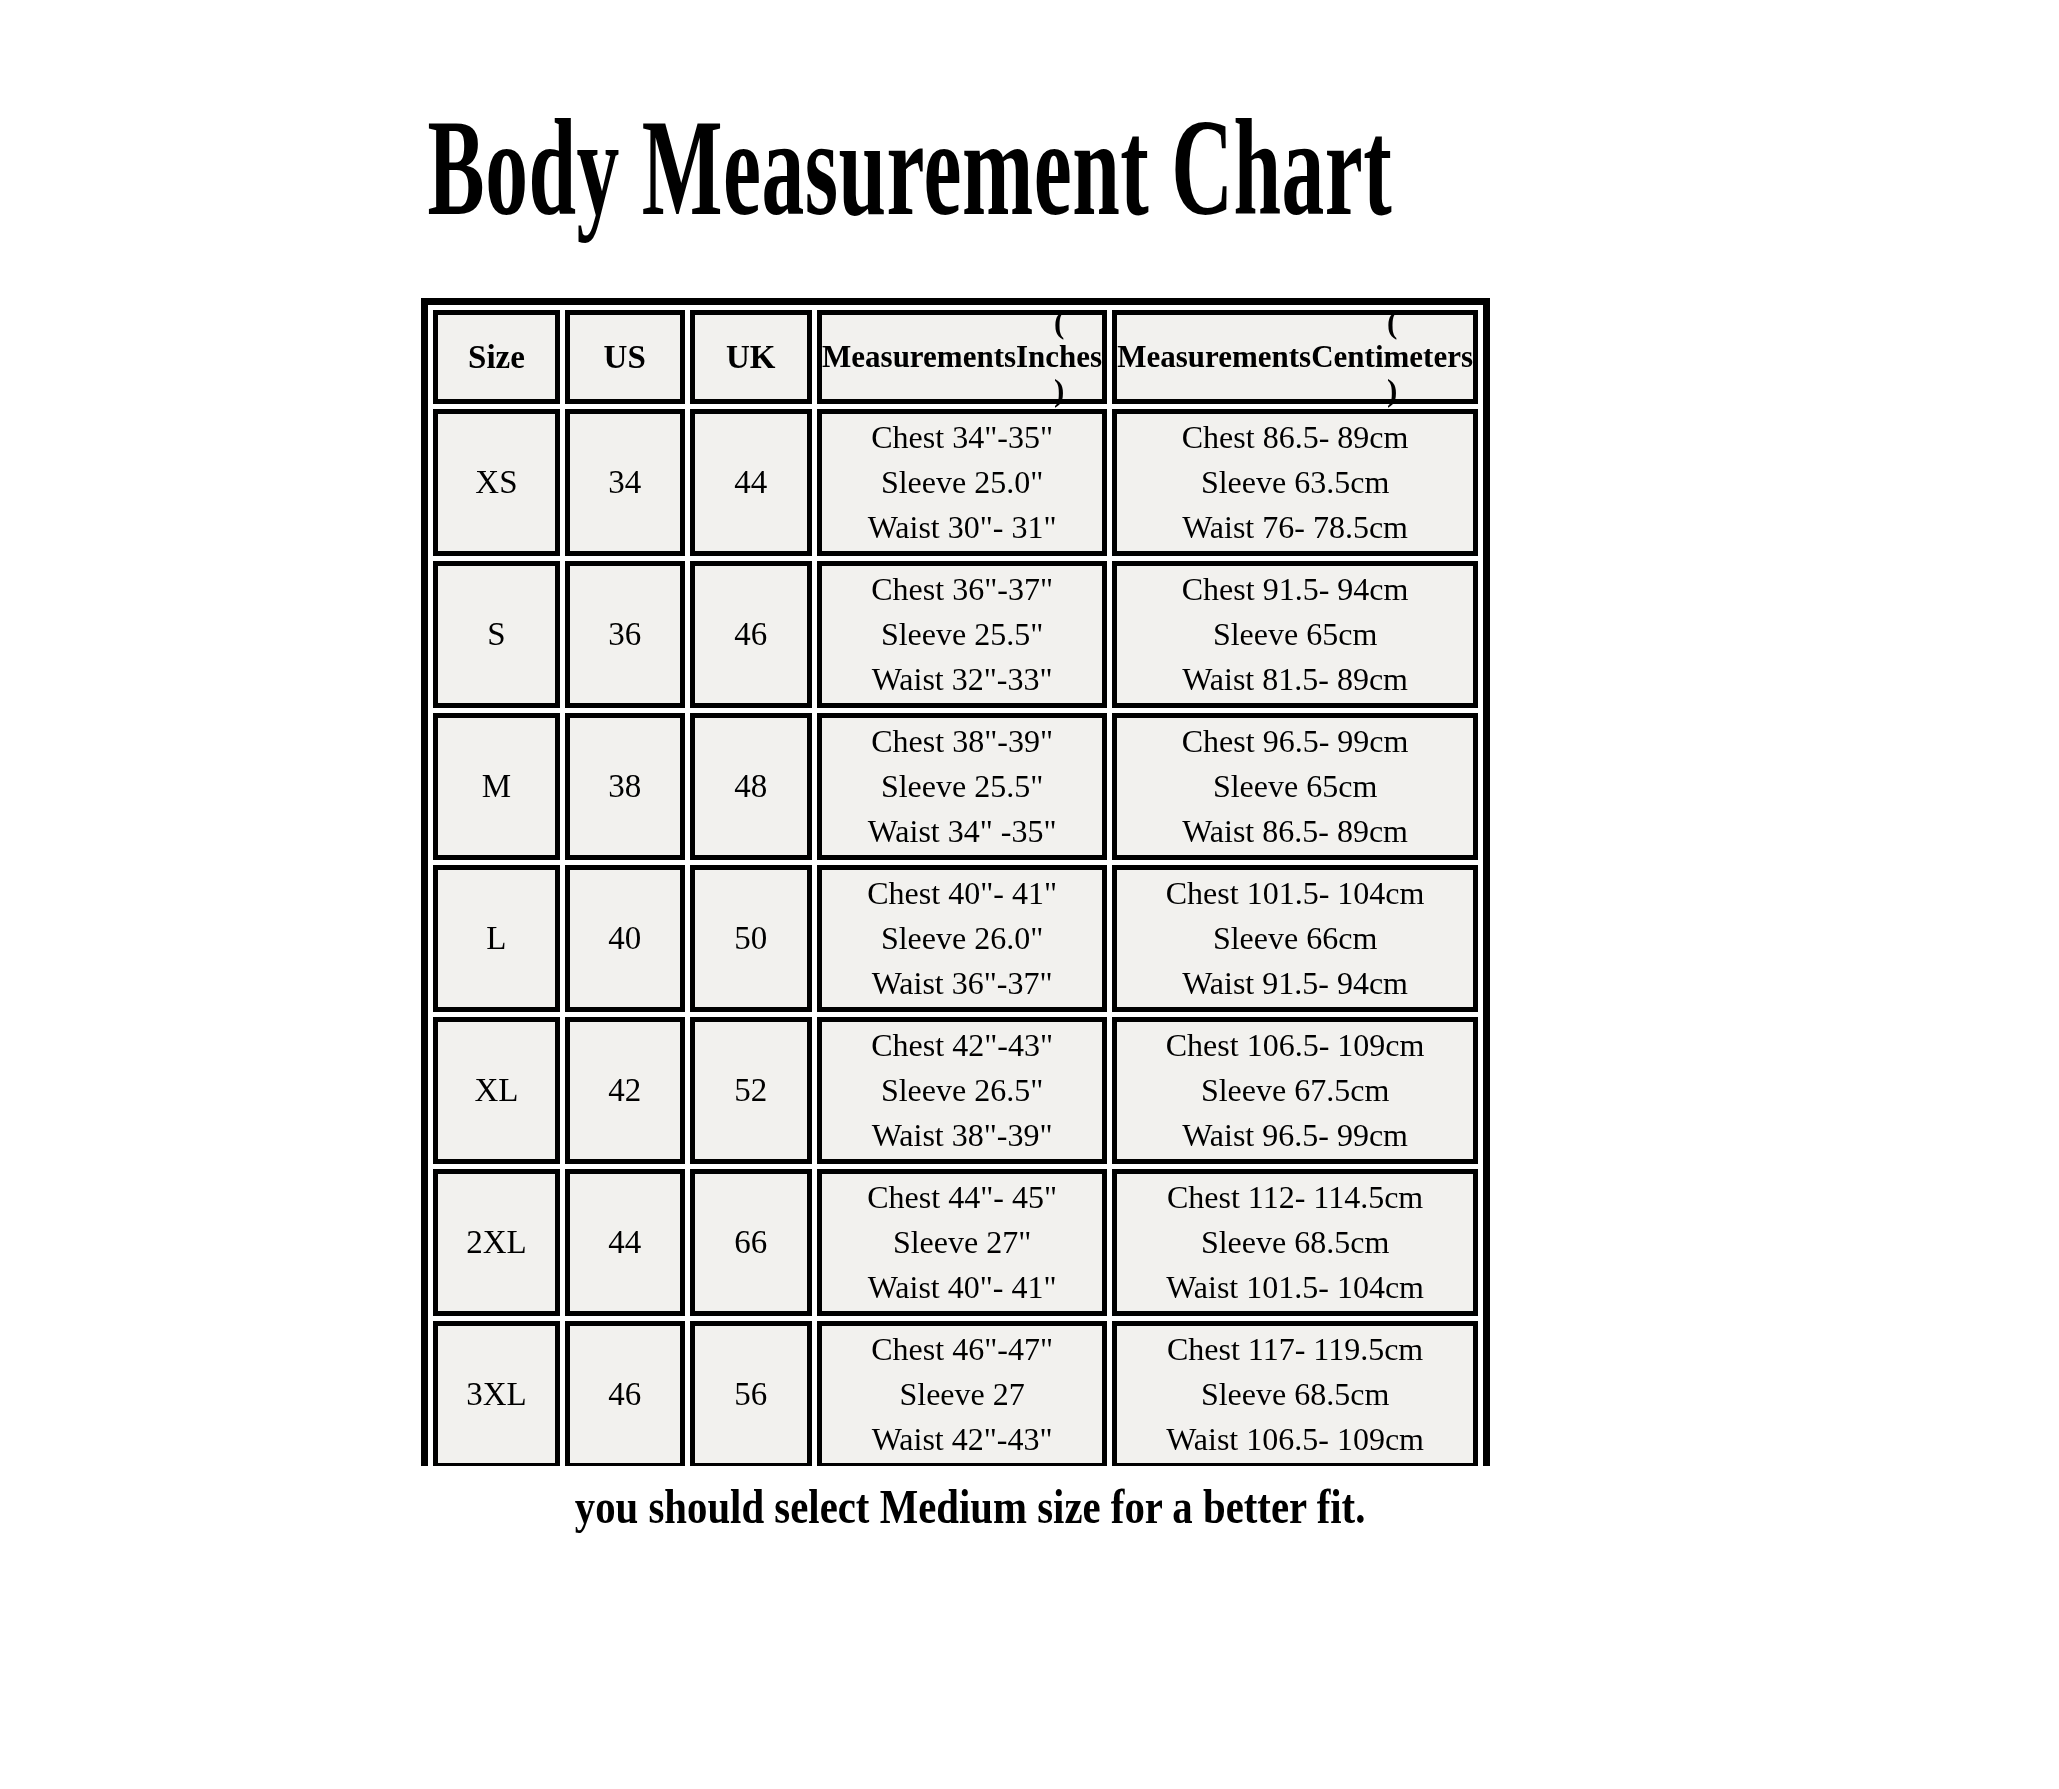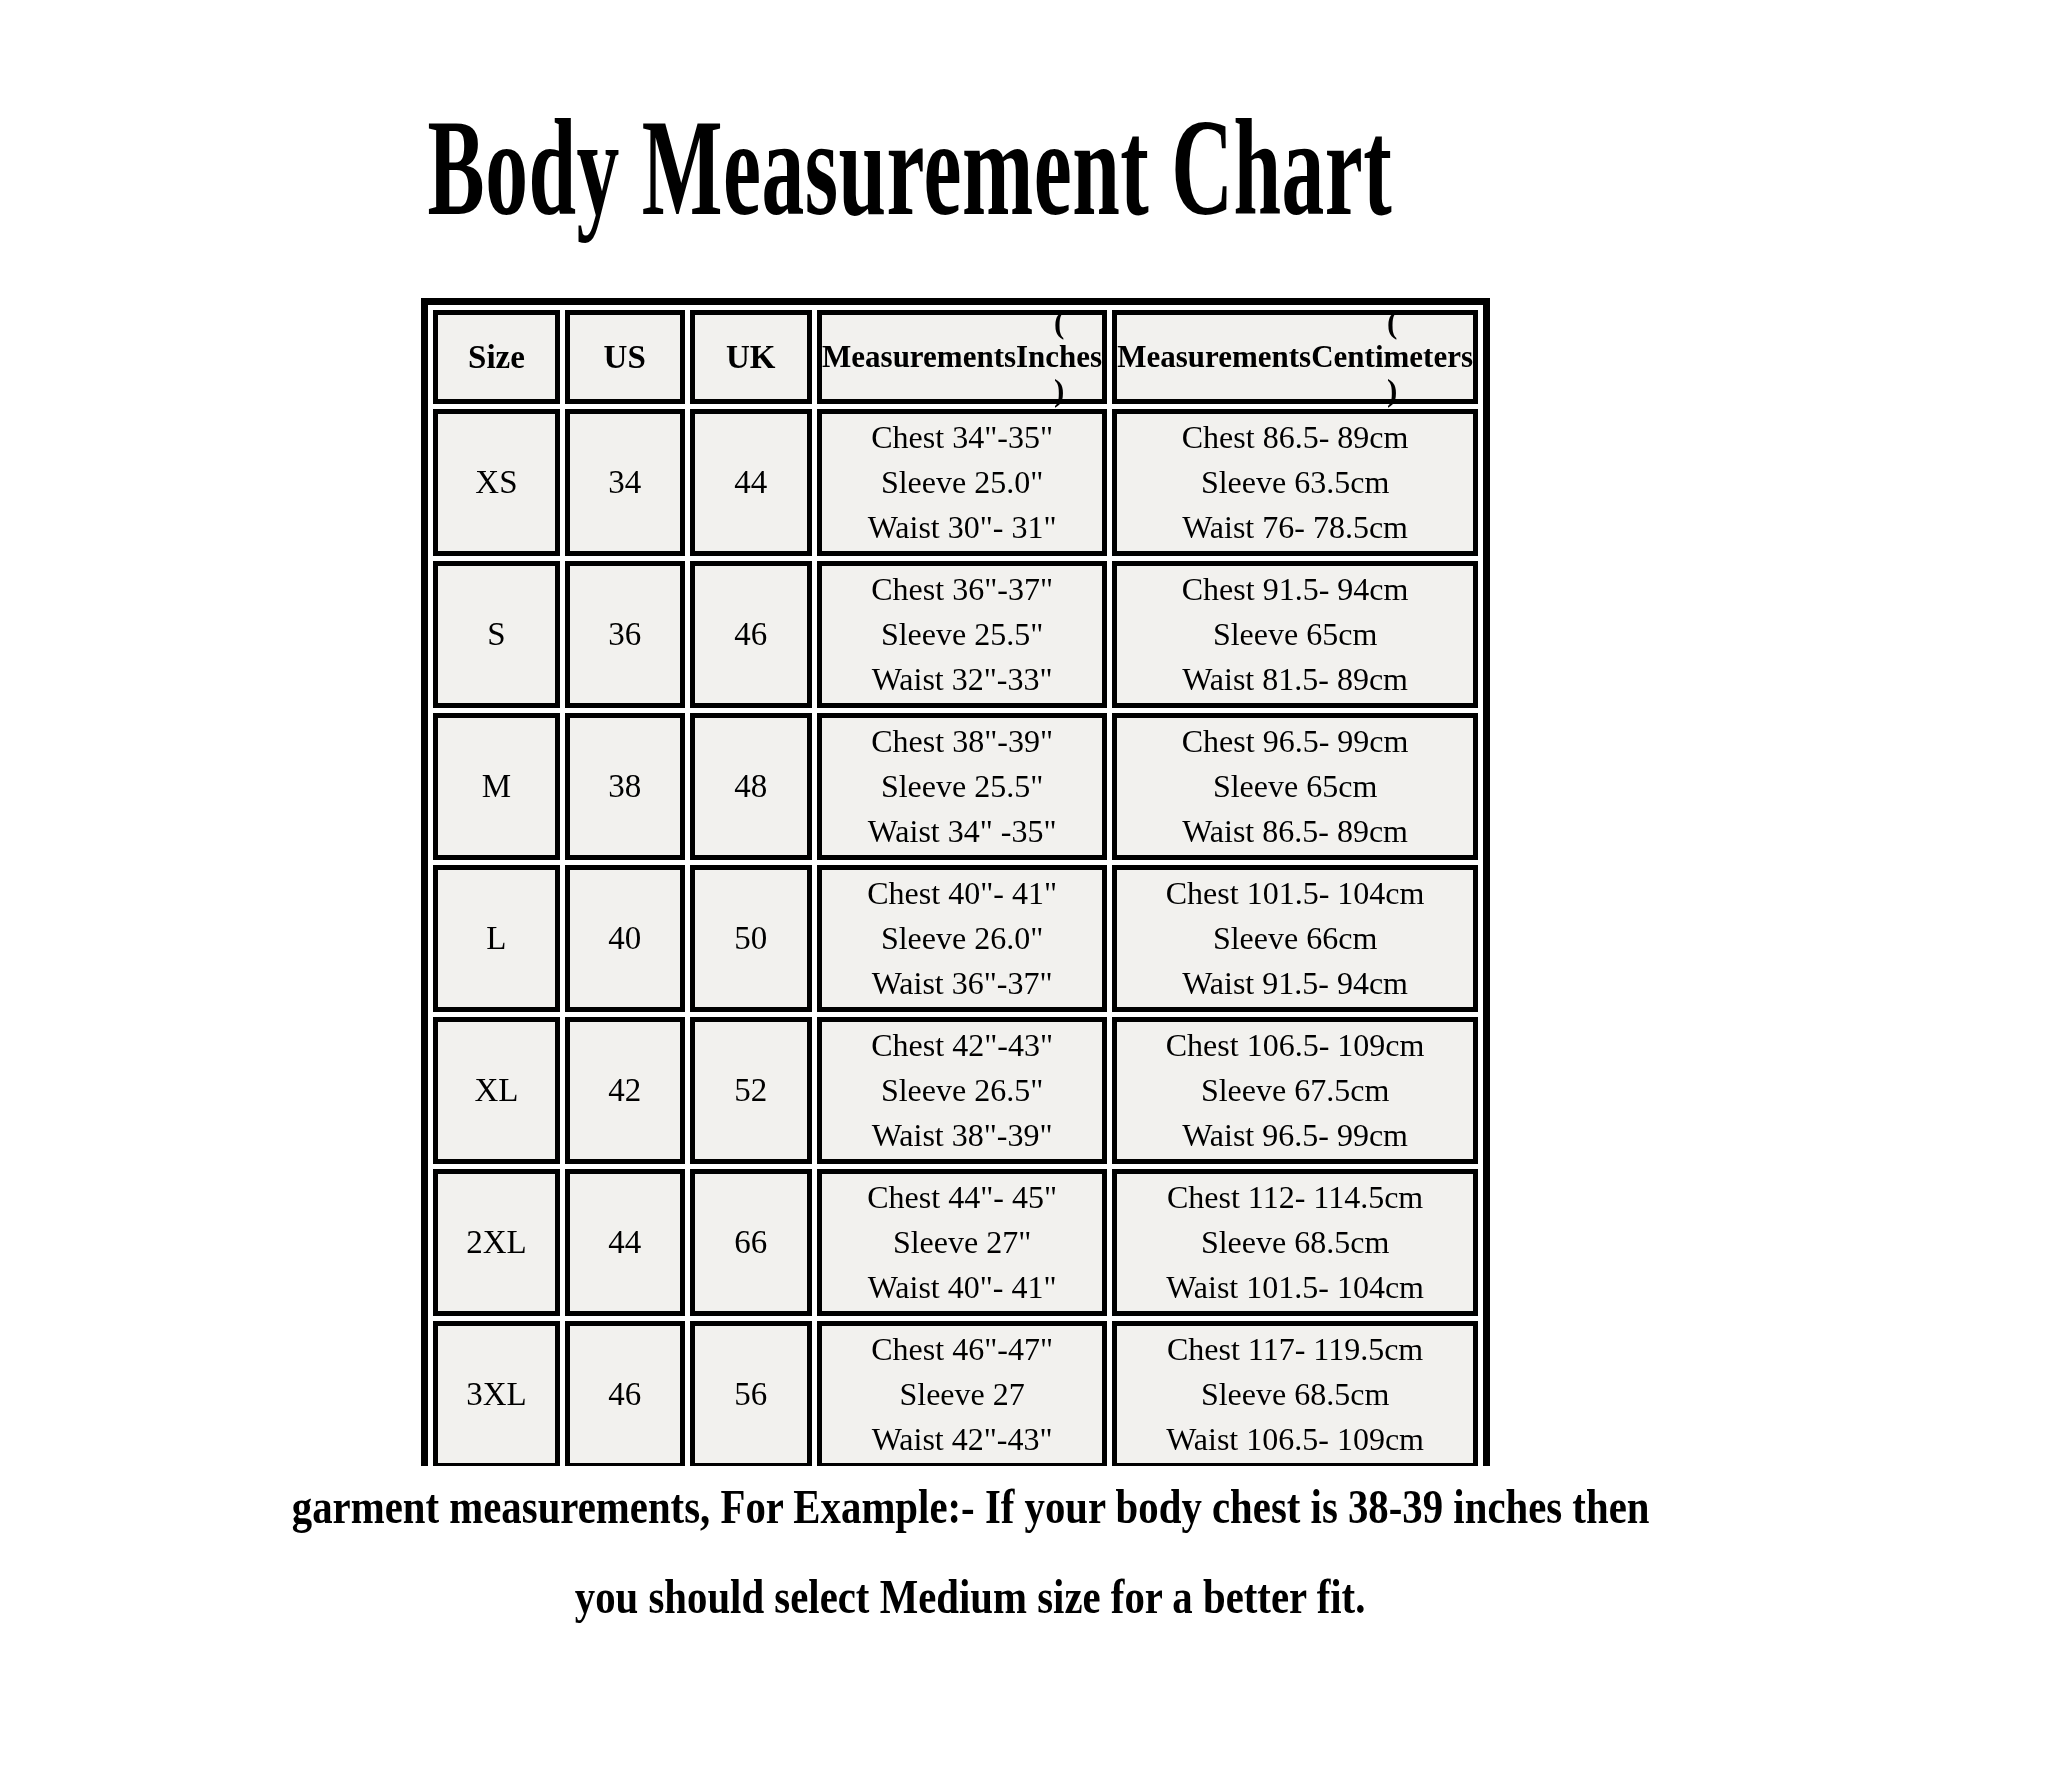--- a/index.html
+++ b/index.html
@@ -258,16 +258,15 @@
               <div>Sleeve 68.5cm</div>
               <div>Waist 106.5- 109cm</div>
             </div>
           </td>
   </tr>
 </tbody>
   </table>
 </div>
 
 <div class="footer-wrap">
-  <div class="footer-line"><span>garment measurements, For Example:- If your body chest is 38-39 inches then</span></div>
   <div class="footer-line"><span>you should select Medium size for a better fit.</span></div>
 </div>
 
 
 </body></html>

